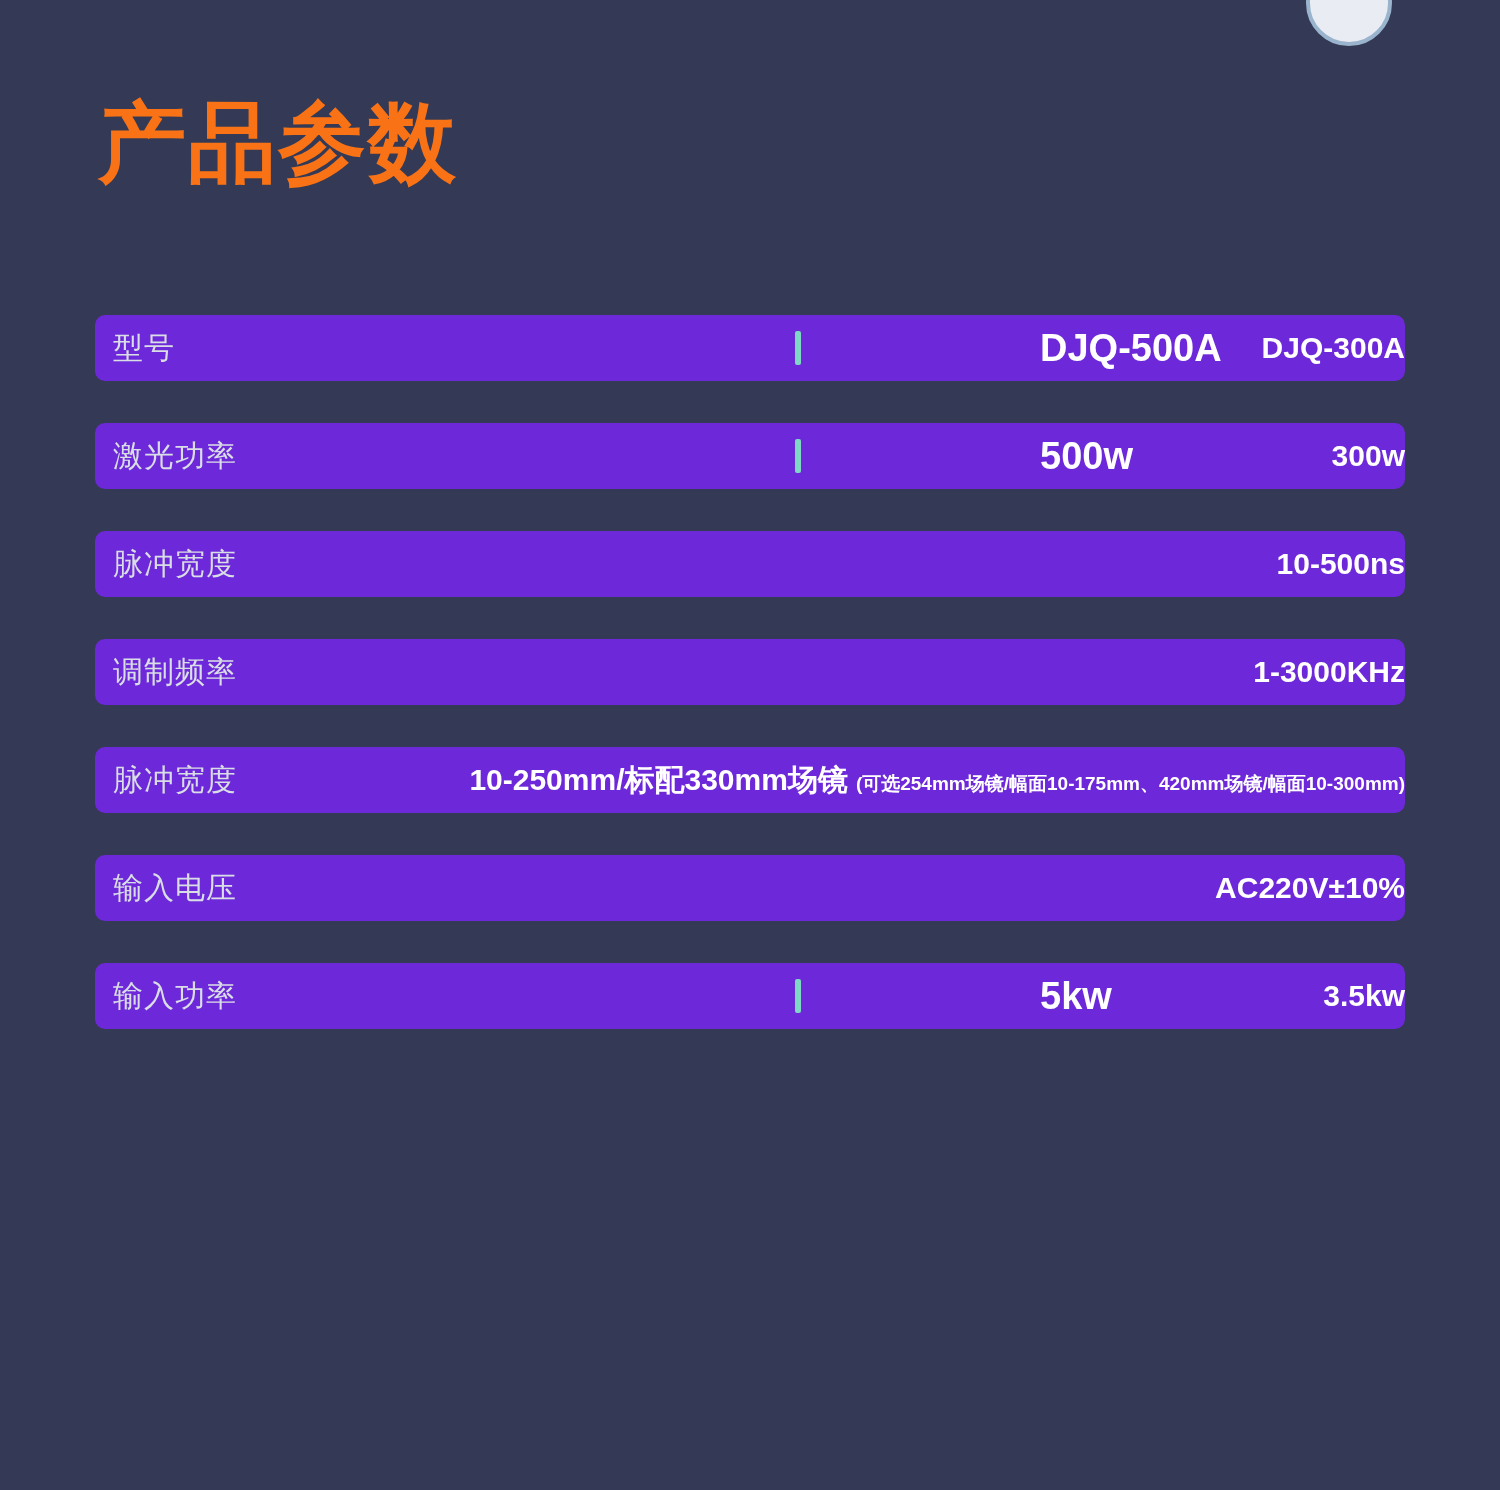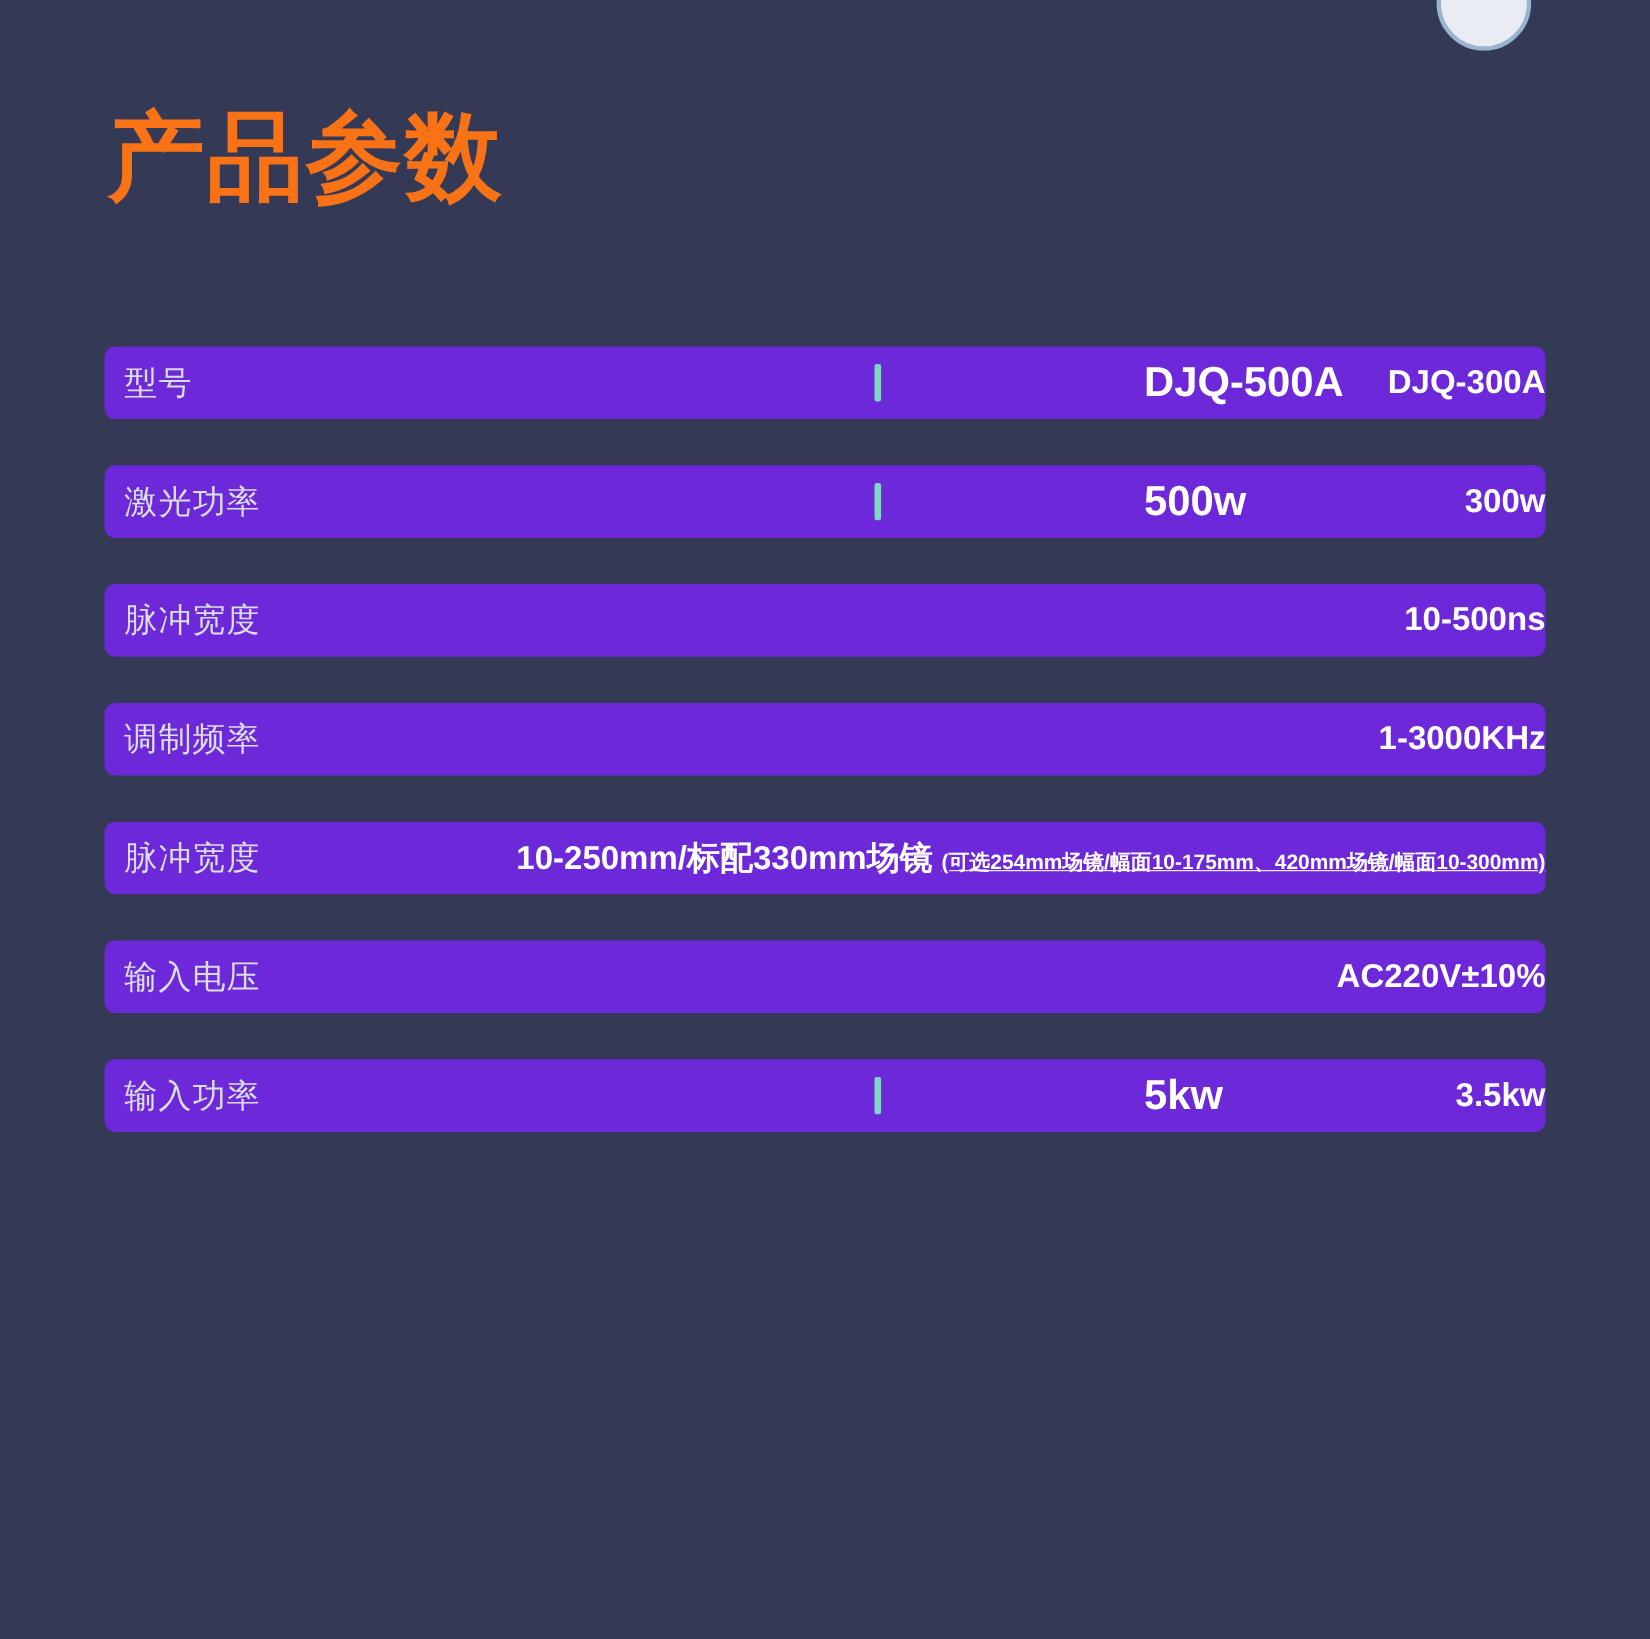--- a/index.html
+++ b/index.html
@@ -77,21 +77,20 @@
     white-space: nowrap;
     display: flex;
     align-items: baseline;
   }
 
   .spec-value .note {
     font-size: 19px;
     font-weight: 700;
     margin-left: 8px;
     letter-spacing: 0;
-    text-decoration: underline;
   }
 
   .spec-divider {
     position: absolute;
     left: 700px;
     top: 50%;
     transform: translateY(-50%);
     width: 6px;
     height: 34px;
     background: #7FD8C6;

